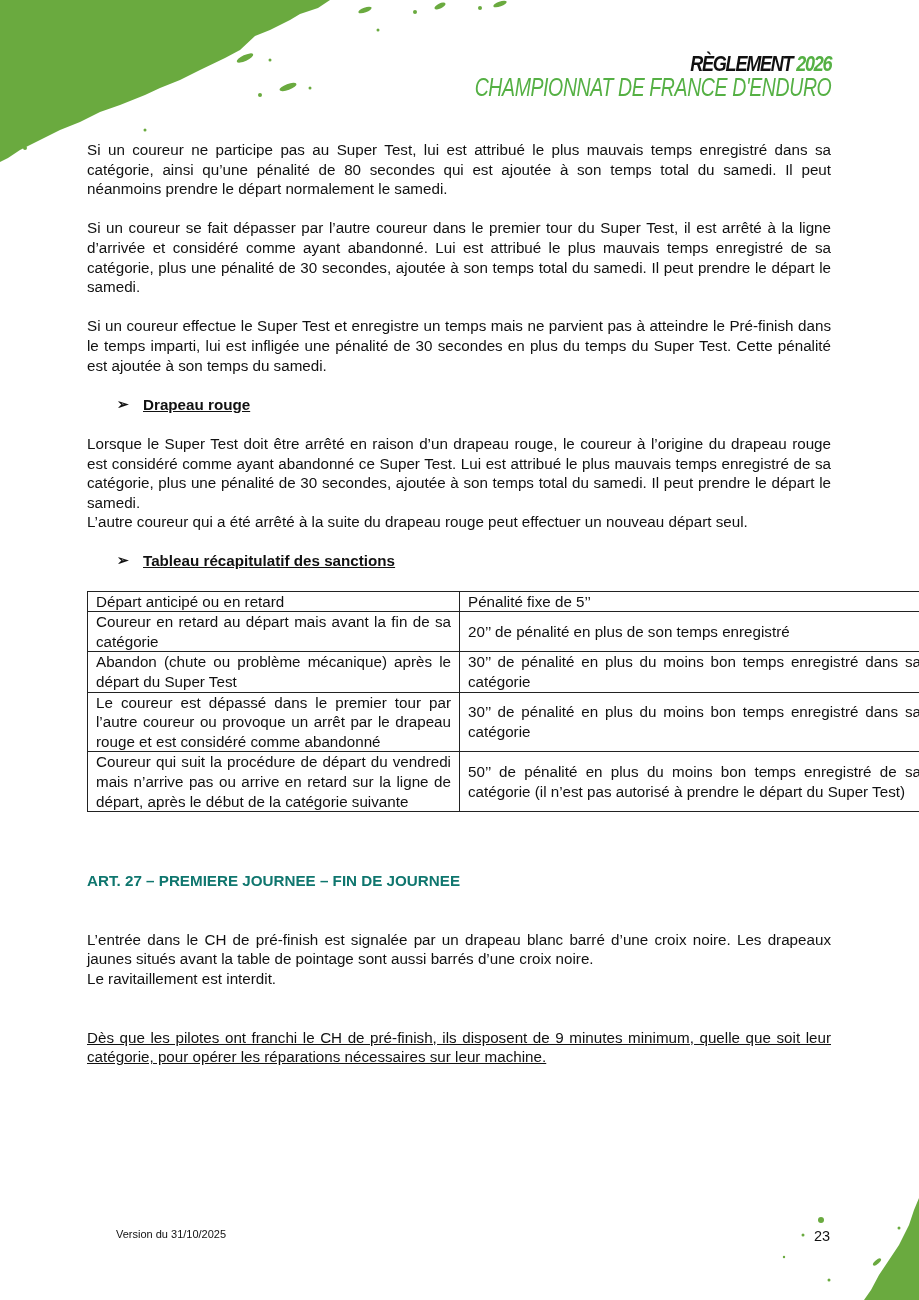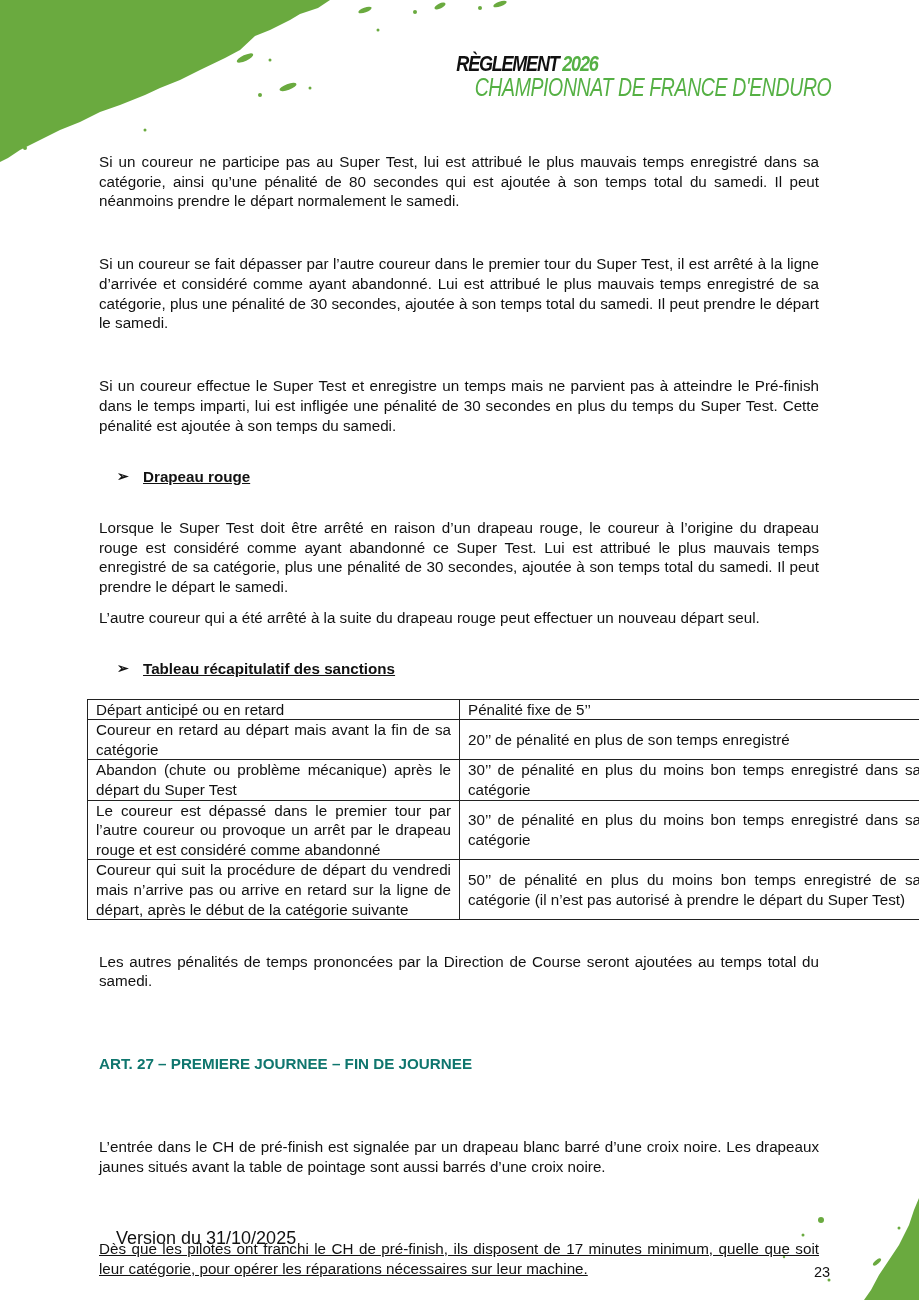--- a/index.html
+++ b/index.html
@@ -1,41 +1,41 @@
 <!DOCTYPE html>
 <html><head>
 <meta charset="utf-8">
 <style>
   html, body { margin: 0; padding: 0; background: #ffffff; }
   body { width: 919px; height: 1300px; position: relative; overflow: hidden;
          font-family: "Liberation Sans", sans-serif; color: #111; }
   .splash-tl { position: absolute; left: 0; top: 0; width: 520px; height: 170px; }
   .splash-br { position: absolute; right: 0; bottom: 0; width: 140px; height: 110px; }
-  .header { position: absolute; right: 88px; top: 53px; }
+  .header { position: absolute; right: 88px; top: 53px; text-align: right; }
   .hdr-line1 { font-family: "Liberation Sans", sans-serif; font-weight: bold; font-style: italic;
                font-size: 22px; letter-spacing: -1.5px; line-height: 22px; transform: scaleX(0.82);
                transform-origin: right center; }
   .hdr-line1 .black { color: #111; }
   .hdr-line1 .green { color: #55b044; }
   .hdr-line2 { font-family: "Liberation Sans", sans-serif; font-style: italic; font-size: 25px;
                color: #55b044; letter-spacing: -0.5px; line-height: 24px; transform: scaleX(0.78);
                transform-origin: right center; white-space: nowrap; }
   .content { position: absolute; left: 87px; top: 140px; width: 744px; font-size: 15.2px; line-height: 19.6px; }
-  p { margin: 12px; text-align: justify; }
+  p { margin: 0; text-align: justify; }
   .gap { height: 19.6px; }
   .bullet-head { margin: 0 0 0 30px; display: flex; align-items: center; font-weight: bold; }
   .bullet-head .arrow { width: 26px; font-size: 14px; }
   .bullet-head .lbl { text-decoration: underline; }
   table.sanctions { border-collapse: collapse; width: 843px; table-layout: fixed; font-size: 15.2px; line-height: 19.6px; }
   table.sanctions td { border: 1px solid #222; padding: 0 8px; vertical-align: middle; text-align: justify; }
   table.sanctions td.c1 { width: 355px; }
   .art { color: #0f766e; font-weight: bold; }
   .ul { text-decoration: underline; }
-  .footer-left { position: absolute; left: 116px; top: 1228px; font-size: 18px; }
-  .footer-right { position: absolute; left: 814px; top: 1228px; font-size: 14.5px; margin-top: 36px; }
+  .footer-left { position: absolute; left: 116px; top: 1228px; font-size: 11px; }
+  .footer-right { position: absolute; left: 814px; top: 1228px; font-size: 14.5px; }
 </style>
 </head>
 <body>
 
 <svg class="splash-tl" viewBox="0 0 520 170">
   <path d="M0 0 L330 0 L318 8 L300 14 L290 20 L270 30 L255 36 L240 50 L225 58 L200 70 L180 80 L160 88 L145 95 L120 105 L100 112 L80 122 L60 130 L40 140 L20 150 L8 158 L0 162 Z" fill="#6aaa3f"></path>
   <ellipse cx="365" cy="10" rx="7" ry="2.5" fill="#6aaa3f" transform="rotate(-20 365 10)"></ellipse>
   <ellipse cx="440" cy="6" rx="6" ry="2.5" fill="#6aaa3f" transform="rotate(-25 440 6)"></ellipse>
   <ellipse cx="500" cy="4" rx="7" ry="2.5" fill="#6aaa3f" transform="rotate(-20 500 4)"></ellipse>
   <circle cx="415" cy="12" r="2" fill="#6aaa3f"></circle>
@@ -109,27 +109,27 @@
         <td class="c1">Le coureur est dépassé dans le premier tour par l’autre coureur ou provoque un arrêt par le drapeau rouge et est considéré comme abandonné</td>
         <td>30’’ de pénalité en plus du moins bon temps enregistré dans sa catégorie</td>
       </tr>
       <tr>
         <td class="c1">Coureur qui suit la procédure de départ du vendredi mais n’arrive pas ou arrive en retard sur la ligne de départ, après le début de la catégorie suivante</td>
         <td>50’’ de pénalité en plus du moins bon temps enregistré de sa catégorie (il n’est pas autorisé à prendre le départ du Super Test)</td>
       </tr>
     </tbody>
   </table>
   <div class="gap"></div>
-  <p>Les autres pénalités de temps prononcées par la Direction de Course seront ajoutées au temps total du samedi.</p>
   <div class="gap"></div>
   <div class="gap"></div>
 
   <p class="art">ART. 27 – PREMIERE JOURNEE – FIN DE JOURNEE</p>
   <div class="gap"></div>
   <div class="gap"></div>
   <p>L’entrée dans le CH de pré-finish est signalée par un drapeau blanc barré d’une croix noire. Les drapeaux jaunes situés avant la table de pointage sont aussi barrés d’une croix noire.</p>
+  <p>Le ravitaillement est interdit.</p>
   <div class="gap"></div>
   <div class="gap"></div>
-  <p class="ul">Dès que les pilotes ont franchi le CH de pré-finish, ils disposent de 17 minutes minimum, quelle que soit leur catégorie, pour opérer les réparations nécessaires sur leur machine.</p>
+  <p class="ul">Dès que les pilotes ont franchi le CH de pré-finish, ils disposent de 9 minutes minimum, quelle que soit leur catégorie, pour opérer les réparations nécessaires sur leur machine.</p>
 </div>
 
 <div class="footer-left">Version du 31/10/2025</div>
 <div class="footer-right">23</div>
 
 </body></html>

